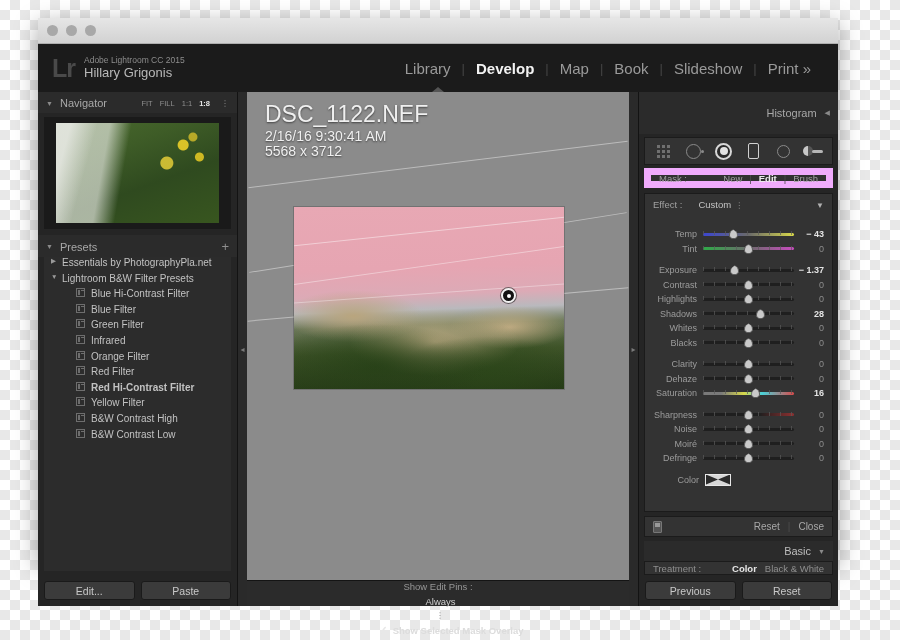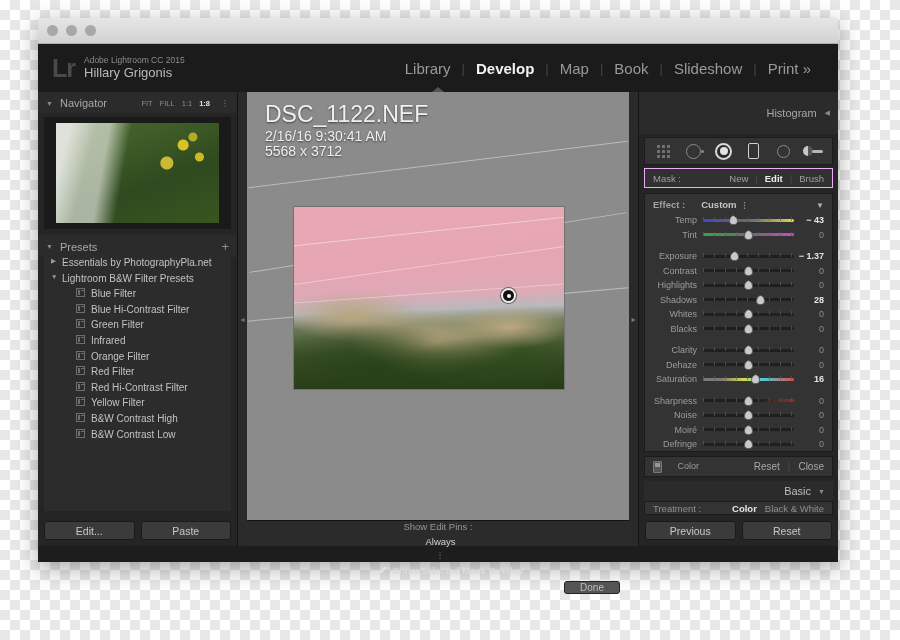--- a/index.html
+++ b/index.html
@@ -68,21 +68,21 @@
   }
   .module.active { color: #f2f2f2; font-weight: bold; }
   .msep { color: #454545; font-size: 13px; }
   #header-arrow {
     position: absolute; left: 50%; bottom: 0px; transform: translateX(-50%);
     width: 0; height: 0;
     border-left: 6px solid transparent; border-right: 6px solid transparent;
     border-bottom: 5px solid #555;
   }
   
-  #body { display: flex; height: 454px; background: #ef4444; }
+  #body { display: flex; height: 514px; background: #ef4444; }
   
   #left {
     width: 200px; background: #252525; display: flex; flex-direction: column;
     border-right: 1px solid #131313;
   }
   .panel-head {
     display: flex; align-items: center; gap: 7px;
     padding: 5px 8px 4px 8px; background: #2b2b2b;
     font-size: 10.5px; color: #9f9f9f;
   }
@@ -215,32 +215,32 @@
   .grid-ico i { width: 3px; height: 3px; background: #707070; display: block; }
   .circ { width: 15px; height: 15px; border: 1.5px solid #8a8a8a; border-radius: 50%; position: relative; }
   .circ.dot::after { content:""; position:absolute; right:-4px; top:5px; width:3px; height:3px; border-radius:50%; background:#8a8a8a; }
   .radial-active { width: 17px; height: 17px; border: 2px solid #d8d8d8; border-radius: 50%; background: #2a2a2a; display: flex; align-items: center; justify-content: center; }
   .radial-active::after { content:""; width: 8px; height: 8px; border-radius: 50%; background: #e2e2e2; }
   .rect-ico { width: 11px; height: 16px; border: 1.5px solid #d0d0d0; border-radius: 2px; }
   .brush-ico { display: flex; align-items: center; }
   .brush-ico .b1 { width: 10px; height: 10px; border-radius: 50%; background: linear-gradient(90deg,#c8c8c8 50%, #555 50%); }
   .brush-ico .b2 { width: 11px; height: 3px; background: #b5b5b5; border-radius: 2px; margin-left: -1px; }
   #mask-row {
-    margin: 3px 5px 0 5px; height: 20px; background: #313131; border: 1px solid #f0abfc;
+    margin: 3px 5px 0 5px; height: 20px; background: #313131; border: 7px solid #f0abfc;
     display: flex; align-items: center; padding: 0 8px; font-size: 9.5px; color: #9e9e9e; gap: 7px;
   }
   #mask-row .spacer { flex: 1; }
   .mask-opt { color: #a0a0a0; cursor: pointer; }
   .mask-opt.active { color: #ececec; font-weight: bold; }
   .vsep { color: #4b4b4b; }
   #adjust {
     margin: 5px 5px 0 5px; background: #333; border: 1px solid #1b1b1b;
     padding: 5px 8px 7px 8px; flex: 1; overflow: hidden;
   }
-  #effect-row { display: flex; align-items: flex-end; font-size: 9.5px; color: #a1a1a1; margin-bottom: 3px; font-weight: bold; }
+  #effect-row { display: flex; align-items: flex-end; font-size: 9.5px; color: #a1a1a1; margin-bottom: 17px; }
   #effect-row .ev { color: #c3c3c3; margin-left: 16px; }
   #effect-row .tri2 { margin-left: auto; font-size: 8px; color: #b0b0b0; }
   .srow { display: flex; align-items: center; height: 14.5px; font-size: 9px; }
   .slabel { width: 50px; text-align: right; color: #9c9c9c; padding-right: 6px; flex: none; }
   .strack {
     flex: 1; height: 10px; position: relative; display: flex; align-items: center;
   }
   .sbar {
     position: absolute; left: 0; right: 0; top: 50%; height: 3px; margin-top: -1.5px;
     background: #1f1f1f; border-radius: 2px;
@@ -358,43 +358,43 @@
           <div class="pgroup" style="position: relative;">
             <span class="gtri">▶</span>
             <span>Essentials by PhotographyPla.net</span>
           </div>
           <div class="pgroup" style="position: relative;">
             <span class="gtri">▼</span>
             <span>Lightroom B&amp;W Filter Presets</span>
           </div>
           <div class="pitem" style="position: relative;">
             <span class="pico"></span>
+            <span>Blue Hi-Contrast Filter</span>
+          </div>
+          <div class="pitem" style="position: relative;">
+            <span class="pico"></span>
             <span>Blue Filter</span>
           </div>
           <div class="pitem" style="position: relative;">
             <span class="pico"></span>
-            <span>Blue Hi-Contrast Filter</span>
-          </div>
-          <div class="pitem" style="position: relative;">
-            <span class="pico"></span>
             <span>Green Filter</span>
           </div>
           <div class="pitem" style="position: relative;">
             <span class="pico"></span>
             <span>Infrared</span>
           </div>
           <div class="pitem" style="position: relative;">
             <span class="pico"></span>
             <span>Orange Filter</span>
           </div>
           <div class="pitem" style="position: relative;">
             <span class="pico"></span>
             <span>Red Filter</span>
           </div>
-          <div class="pitem" style="position: relative;">
+          <div class="pitem" style="position: relative; font-weight: bold;">
             <span class="pico"></span>
             <span>Red Hi-Contrast Filter</span>
           </div>
           <div class="pitem" style="position: relative;">
             <span class="pico"></span>
             <span>Yellow Filter</span>
           </div>
           <div class="pitem" style="position: relative;">
             <span class="pico"></span>
             <span>B&amp;W Contrast High</span>

